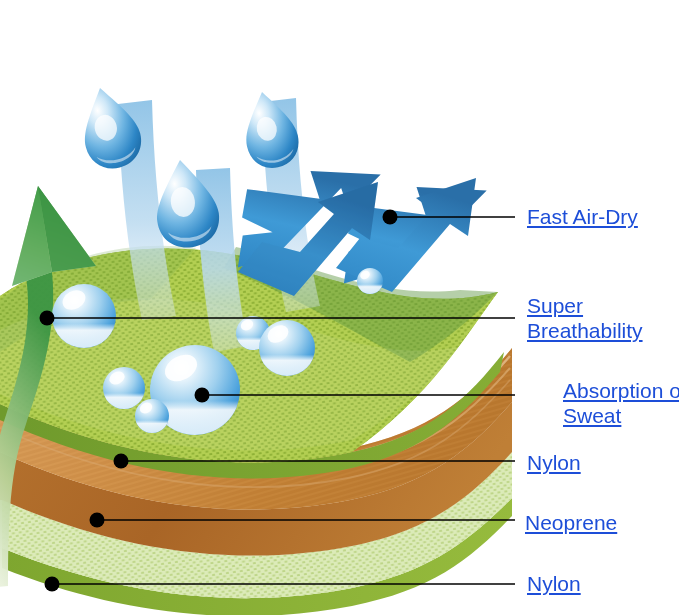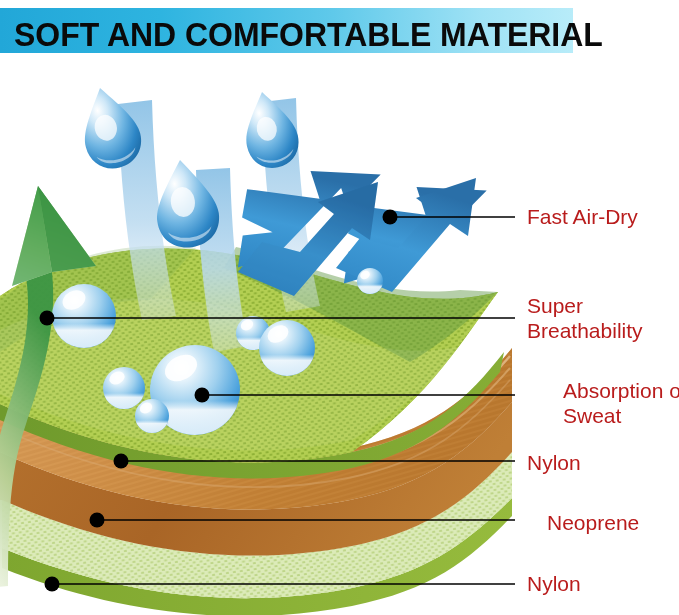--- a/index.html
+++ b/index.html
@@ -11,22 +11,22 @@
   
   #banner{position:absolute;left:0;top:8px;width:573px;height:45px;
           background:linear-gradient(90deg,#22a7d8 0%,#2eb4e0 28%,#5fc9ea 58%,#9fe2f5 84%,#b8ecf9 100%);}
   #banner-title{position:absolute;left:14px;top:9px;
           font-family:"Liberation Sans Narrow","Liberation Sans",sans-serif;
           font-weight:700;font-size:34px;line-height:34px;letter-spacing:0px;
           color:#0a0a0a;white-space:nowrap;
           transform:scaleX(0.94);transform-origin:left center;}
 
   
-  .label{position:absolute;color:#b91c1c;font-size:21px;line-height:25px;
-         font-family:"Liberation Sans","DejaVu Sans",sans-serif;white-space:pre;}
+  .label{position:absolute;color:#1d4ed8;font-size:21px;line-height:25px;
+         font-family:"Liberation Sans","DejaVu Sans",sans-serif;white-space:pre;text-decoration:underline;}
 </style>
 </head>
 <body>
 
 <div id="stage">
 
   <svg id="art" viewBox="0 0 679 615">
     <defs>
 
       <pattern id="meshTop" width="7" height="6" patternUnits="userSpaceOnUse" patternTransform="rotate(-8)">
@@ -257,28 +257,25 @@
         <circle cx="202" cy="395" r="7.5" fill="#000000"></circle>
         <line x1="121" y1="461" x2="515" y2="461" stroke="#000000" stroke-width="1.6"></line>
         <circle cx="121" cy="461" r="7.5" fill="#000000"></circle>
         <line x1="97" y1="520" x2="515" y2="520" stroke="#000000" stroke-width="1.6"></line>
         <circle cx="97" cy="520" r="7.5" fill="#000000"></circle>
         <line x1="52" y1="584" x2="515" y2="584" stroke="#000000" stroke-width="1.6"></line>
         <circle cx="52" cy="584" r="7.5" fill="#000000"></circle>
       </g>
   </svg>
 
-  <div id="banner">
-    <div id="banner-title">SOFT AND COMFORTABLE MATERIAL</div>
-  </div>
 
   <div id="labels">
       <div class="label" style="left: 527px; top: 204px;">Fast Air-Dry</div>
       <div class="label" style="left: 527px; top: 293px;">Super
 Breathability</div>
       <div class="label" style="left: 527px; top: 378px; margin-left: 36px;">Absorption of
 Sweat</div>
       <div class="label" style="left: 527px; top: 450px;">Nylon</div>
-      <div class="label" style="left: 547px; top: 510px;">Neoprene</div>
+      <div class="label" style="left: 525px; top: 510px;">Neoprene</div>
       <div class="label" style="left: 527px; top: 571px;">Nylon</div>
     </div>
 
 </div>
 
 </body></html>

